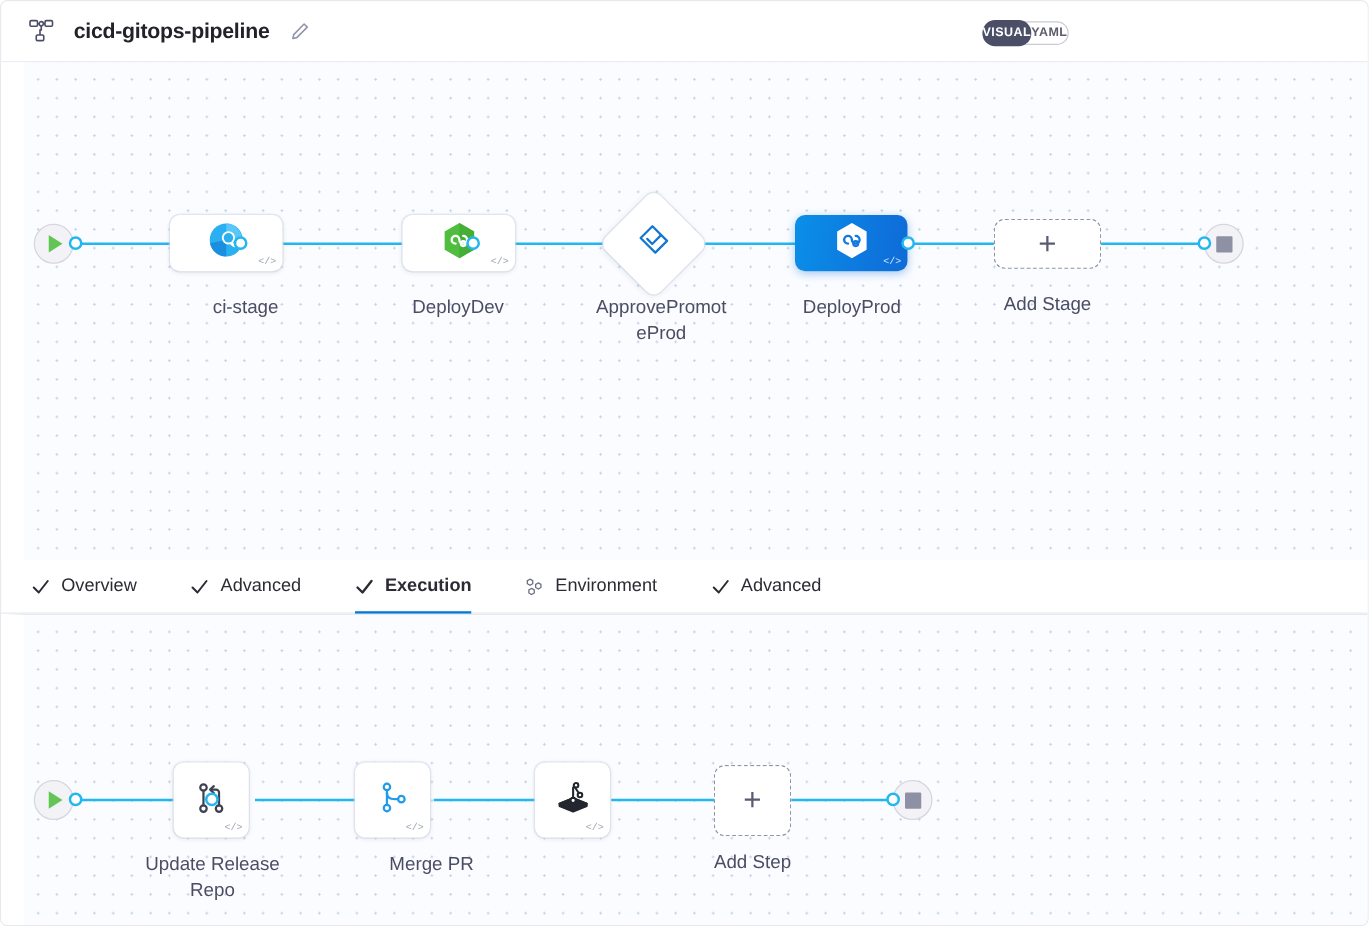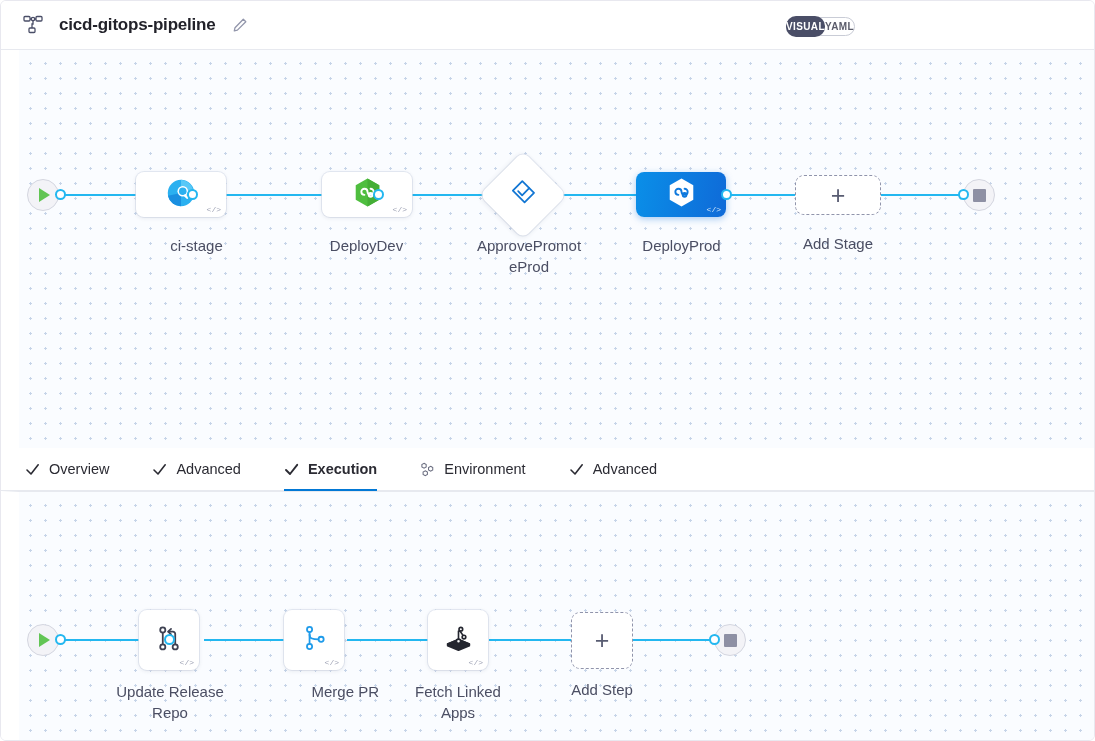--- a/index.html
+++ b/index.html
@@ -412,22 +412,20 @@
             <circle cx="19" cy="22.2" r="2.4" fill="#ffffff" stroke="#24262f"></circle>
             <circle cx="25.3" cy="17.3" r="2.1"></circle>
             <circle cx="21.7" cy="8.3" r="2.1"></circle>
             <path d="M19 20 V10.4 M20.9 10.6 L24.2 15.4"></path>
           </svg>
         </span>
         <span class="code-badge">&lt;/&gt;</span>
       </div>
     </div>
     <div class="dot" style="left:561px; top:142px;"></div>
-    <div class="node-label" style="left:374px; top:189px; width:130px;">Fetch Linked
-Apps</div>
 
     <div class="node" style="left:552px; top:120px;">
       <div class="add-node add-step-node">
         <span>+</span>
       </div>
     </div>
     <div class="node-label add-label" style="left:533px; top:187px; width:100px;">Add Step</div>
 
     <div class="node" style="left:695px; top:132px;">
       <div class="terminal">

